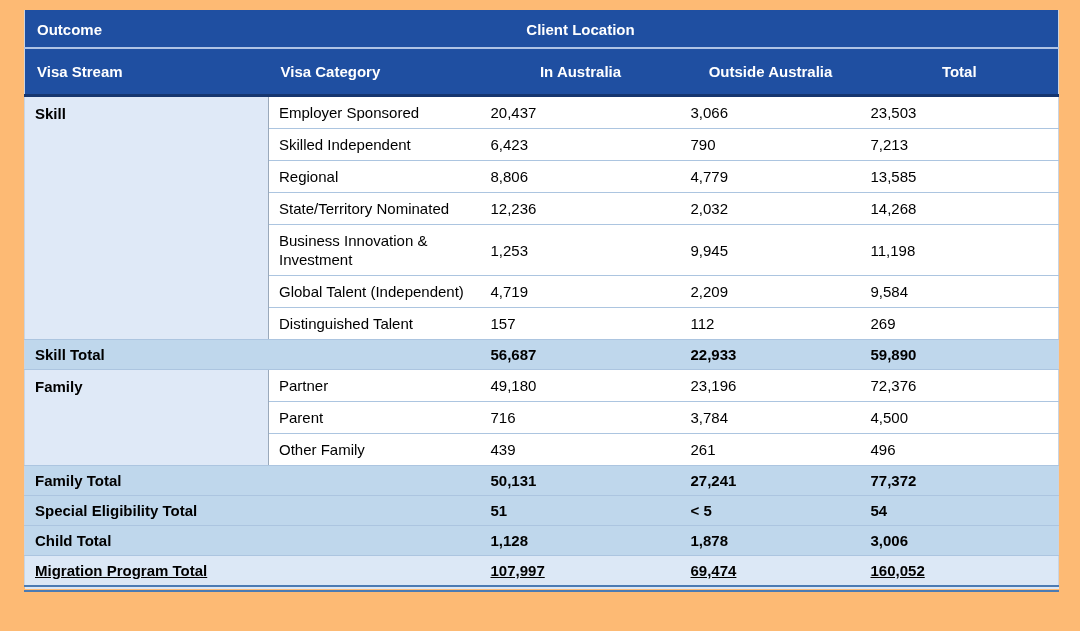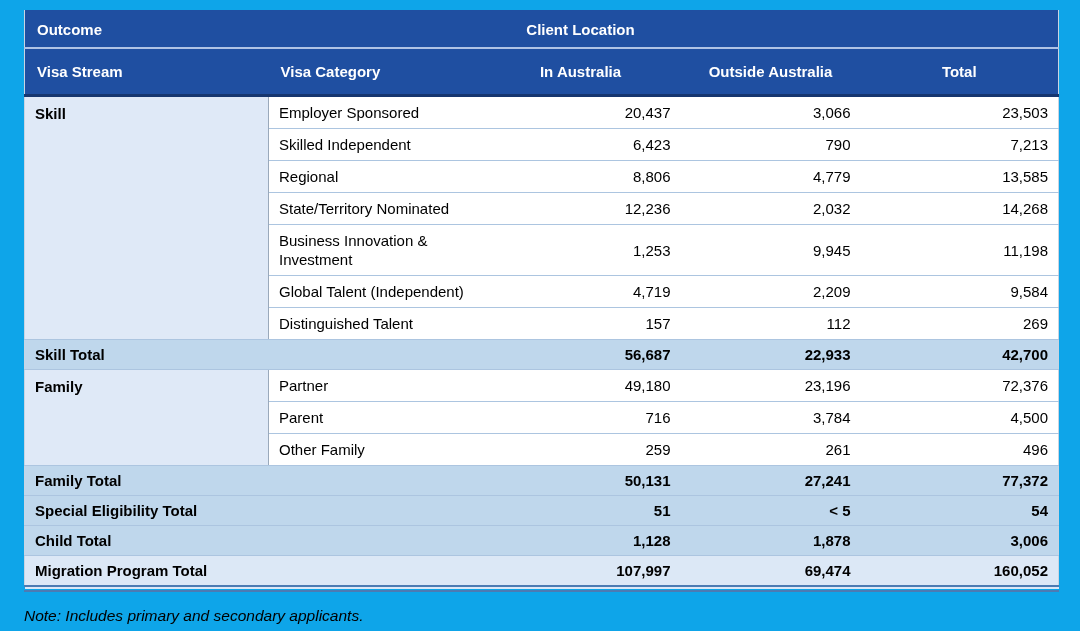--- a/index.html
+++ b/index.html
@@ -5,21 +5,21 @@
   * { box-sizing: border-box; }
   html, body {
     margin: 0; padding: 0;
     background: #ffffff;
     font-family: "Liberation Sans", sans-serif;
   }
   .page {
     width: 1080px;
     height: 631px;
     padding: 10px 22px 0 24px;
-    background: #0ea5e9;
+    background: #fdba74;
   }
   table.migration-table {
     border-collapse: collapse;
     table-layout: fixed;
     width: 1034px;
     border-left: 1px solid #c9d4e2;
     border-right: 1px solid #c9d4e2;
   }
   
   thead th {
@@ -48,32 +48,33 @@
     padding: 6px 10px;
   }
   td.stream-cell {
     background: #DFE9F7;
     font-weight: bold;
     vertical-align: top;
     border-right: 1px solid #9AA9BB;
     padding-top: 7px;
   }
   td.category-cell { background: #ffffff; text-align: left; }
-  td.value-cell    { background: #ffffff; text-align: right; }
+  td.value-cell    { background: #ffffff; text-align: left; }
   tr.total-row td {
     background: #BFD7EC;
     font-weight: bold;
     padding: 5px 10px;
     margin-left: 24px;
   }
   tr.grand-row td {
     background: #DCE8F6;
     font-weight: bold;
     padding: 5px 10px;
     border-bottom: 7px double #4C7BB3;
+    text-decoration: underline;
   }
   
   .note {
     margin: 15px 0 0 0;
     font-style: italic;
     font-size: 15.5px;
     color: #000000;
   }
 </style>
 </head>
@@ -144,38 +145,38 @@
         <tr>
           <td class="category-cell">Distinguished Talent</td>
           <td class="value-cell">157</td>
           <td class="value-cell">112</td>
           <td class="value-cell">269</td>
         </tr>
         <tr class="total-row">
           <td class="" colspan="2">Skill Total</td>
           <td class="value-cell">56,687</td>
           <td class="value-cell">22,933</td>
-          <td class="value-cell">42,700</td>
+          <td class="value-cell">59,890</td>
         </tr>
         <tr>
           <td class="stream-cell" rowspan="3">Family</td>
           <td class="category-cell">Partner</td>
           <td class="value-cell">49,180</td>
           <td class="value-cell">23,196</td>
           <td class="value-cell">72,376</td>
         </tr>
         <tr>
           <td class="category-cell">Parent</td>
           <td class="value-cell">716</td>
           <td class="value-cell">3,784</td>
           <td class="value-cell">4,500</td>
         </tr>
         <tr>
           <td class="category-cell">Other Family</td>
-          <td class="value-cell">259</td>
+          <td class="value-cell">439</td>
           <td class="value-cell">261</td>
           <td class="value-cell">496</td>
         </tr>
         <tr class="total-row">
           <td class="" colspan="2">Family Total</td>
           <td class="value-cell">50,131</td>
           <td class="value-cell">27,241</td>
           <td class="value-cell">77,372</td>
         </tr>
         <tr class="total-row">
@@ -191,14 +192,13 @@
           <td class="value-cell">3,006</td>
         </tr>
         <tr class="grand-row">
           <td class="" colspan="2">Migration Program Total</td>
           <td class="value-cell">107,997</td>
           <td class="value-cell">69,474</td>
           <td class="value-cell">160,052</td>
         </tr>
       </tbody>
   </table>
-  <p class="note">Note: Includes primary and secondary applicants.</p>
 </div>
 
 </body></html>

